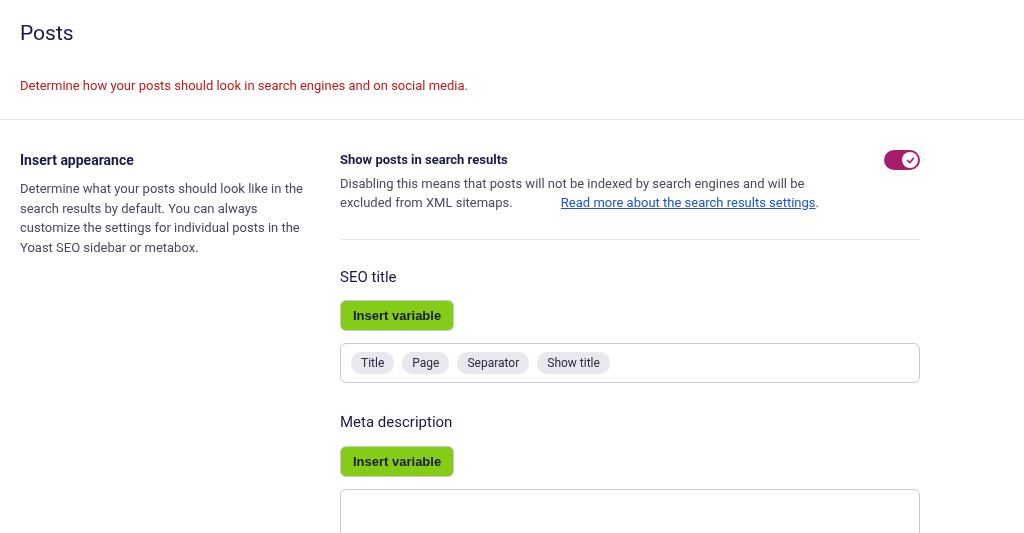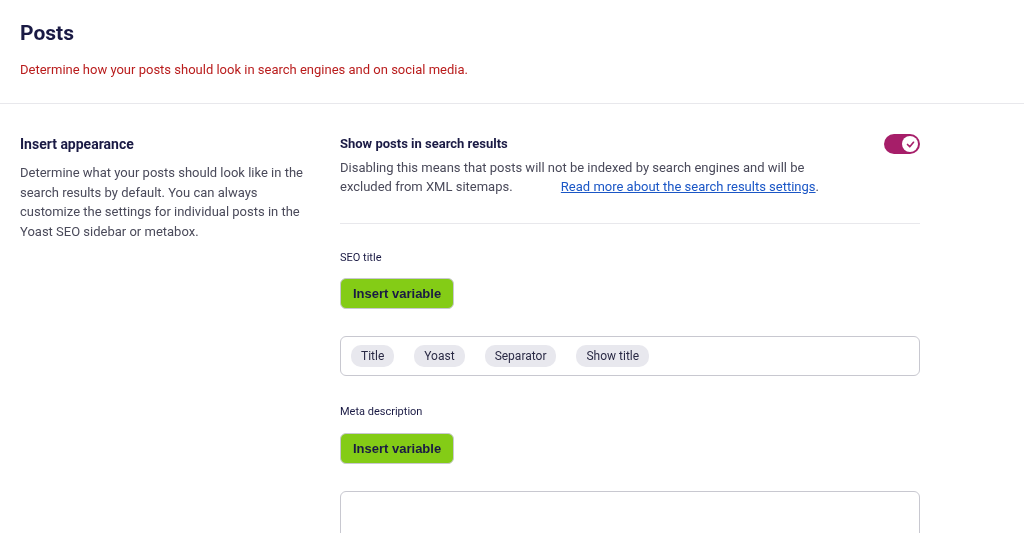--- a/index.html
+++ b/index.html
@@ -9,23 +9,23 @@
     background: #ffffff;
     font-size: 13px;
     line-height: 1.5;
   }
   .page {
     width: 1024px;
     padding: 18px 20px 40px 20px;
   }
   .page-title {
     font-size: 21px;
-    font-weight: 700;
-    color: #1a1a44;
-    margin-bottom: 10px;
+    font-weight: 400;
+    color: #1a1a44;
+    margin-bottom: 26px;
   }
   .page-sub {
     font-size: 13px;
     color: #b91c1c;
     margin-bottom: 24px;
   }
   .divider {
     border: none;
     border-top: 1px solid #e8e8ec;
     margin: 0 -20px 30px -20px;
@@ -99,21 +99,21 @@
     justify-content: center;
   }
   .toggle-check {
     width: 9px;
     height: 9px;
   }
   .field-group {
     margin-bottom: 28px;
   }
   .field-label {
-    font-size: 11px;
+    font-size: 15px;
     font-weight: 400;
     color: #1a1a44;
     margin-bottom: 12px;
     display: block;
   }
   .insert-btn {
     display: inline-block;
     padding: 7px 12px;
     font-size: 13px;
     font-weight: 600;
@@ -123,24 +123,23 @@
     border-radius: 6px;
     cursor: pointer;
     margin-bottom: 12px;
   }
   .var-field {
     width: 100%;
     border: 1px solid #c8c8d0;
     border-radius: 6px;
     padding: 8px 10px;
     display: flex;
-    gap: 20px;
+    gap: 8px;
     flex-wrap: wrap;
     min-height: 36px;
-    margin-top: 15px;
   }
   .var-field.tall {
     min-height: 70px;
   }
   .var-pill {
     background: #e8e8ee;
     color: #2a2a45;
     font-size: 12px;
     padding: 2px 10px;
     border-radius: 10px;
@@ -177,21 +176,21 @@
             </svg>
           </div>
         </div>
       </div>
 
       <div class="field-group">
         <label class="field-label">SEO title</label>
         <button class="insert-btn">Insert variable</button>
         <div class="var-field" id="seo-title-field">
             <span class="var-pill">Title</span>
-            <span class="var-pill">Yoast</span>
+            <span class="var-pill">Page</span>
             <span class="var-pill">Separator</span>
             <span class="var-pill">Show title</span>
           </div>
       </div>
 
       <div class="field-group">
         <label class="field-label">Meta description</label>
         <button class="insert-btn">Insert variable</button>
         <div class="var-field tall" id="meta-description-field"></div>
       </div>

